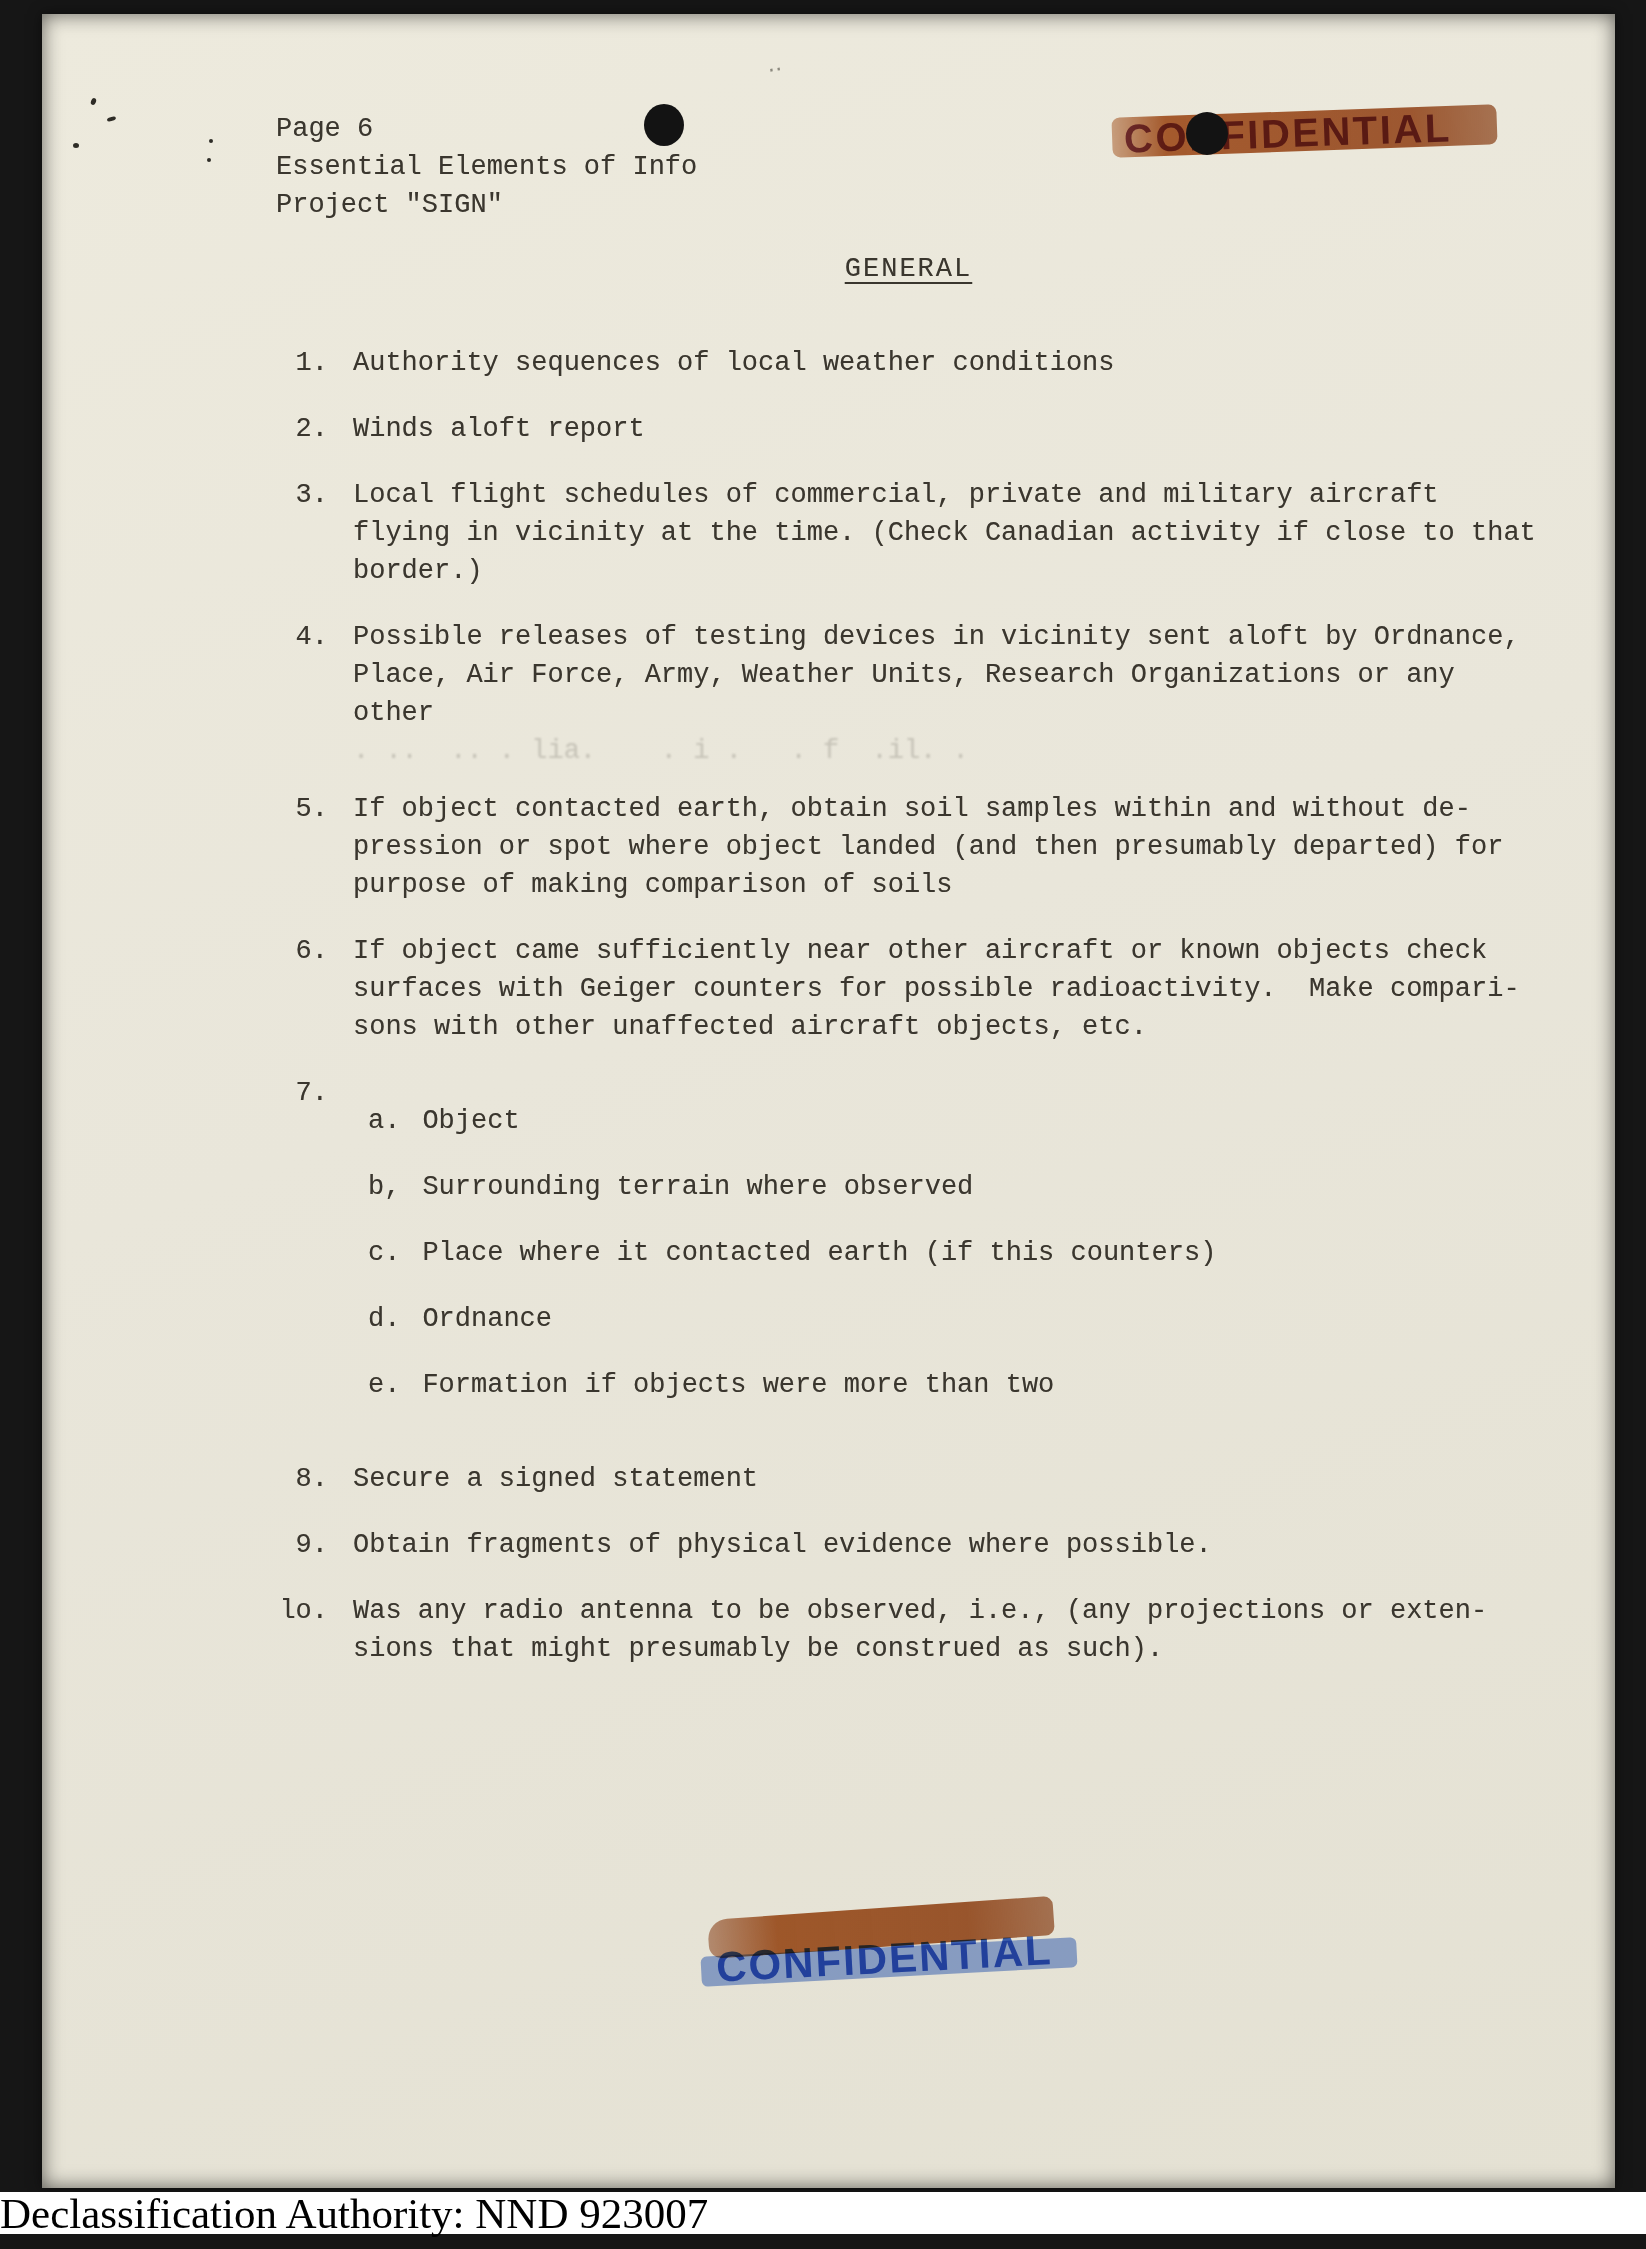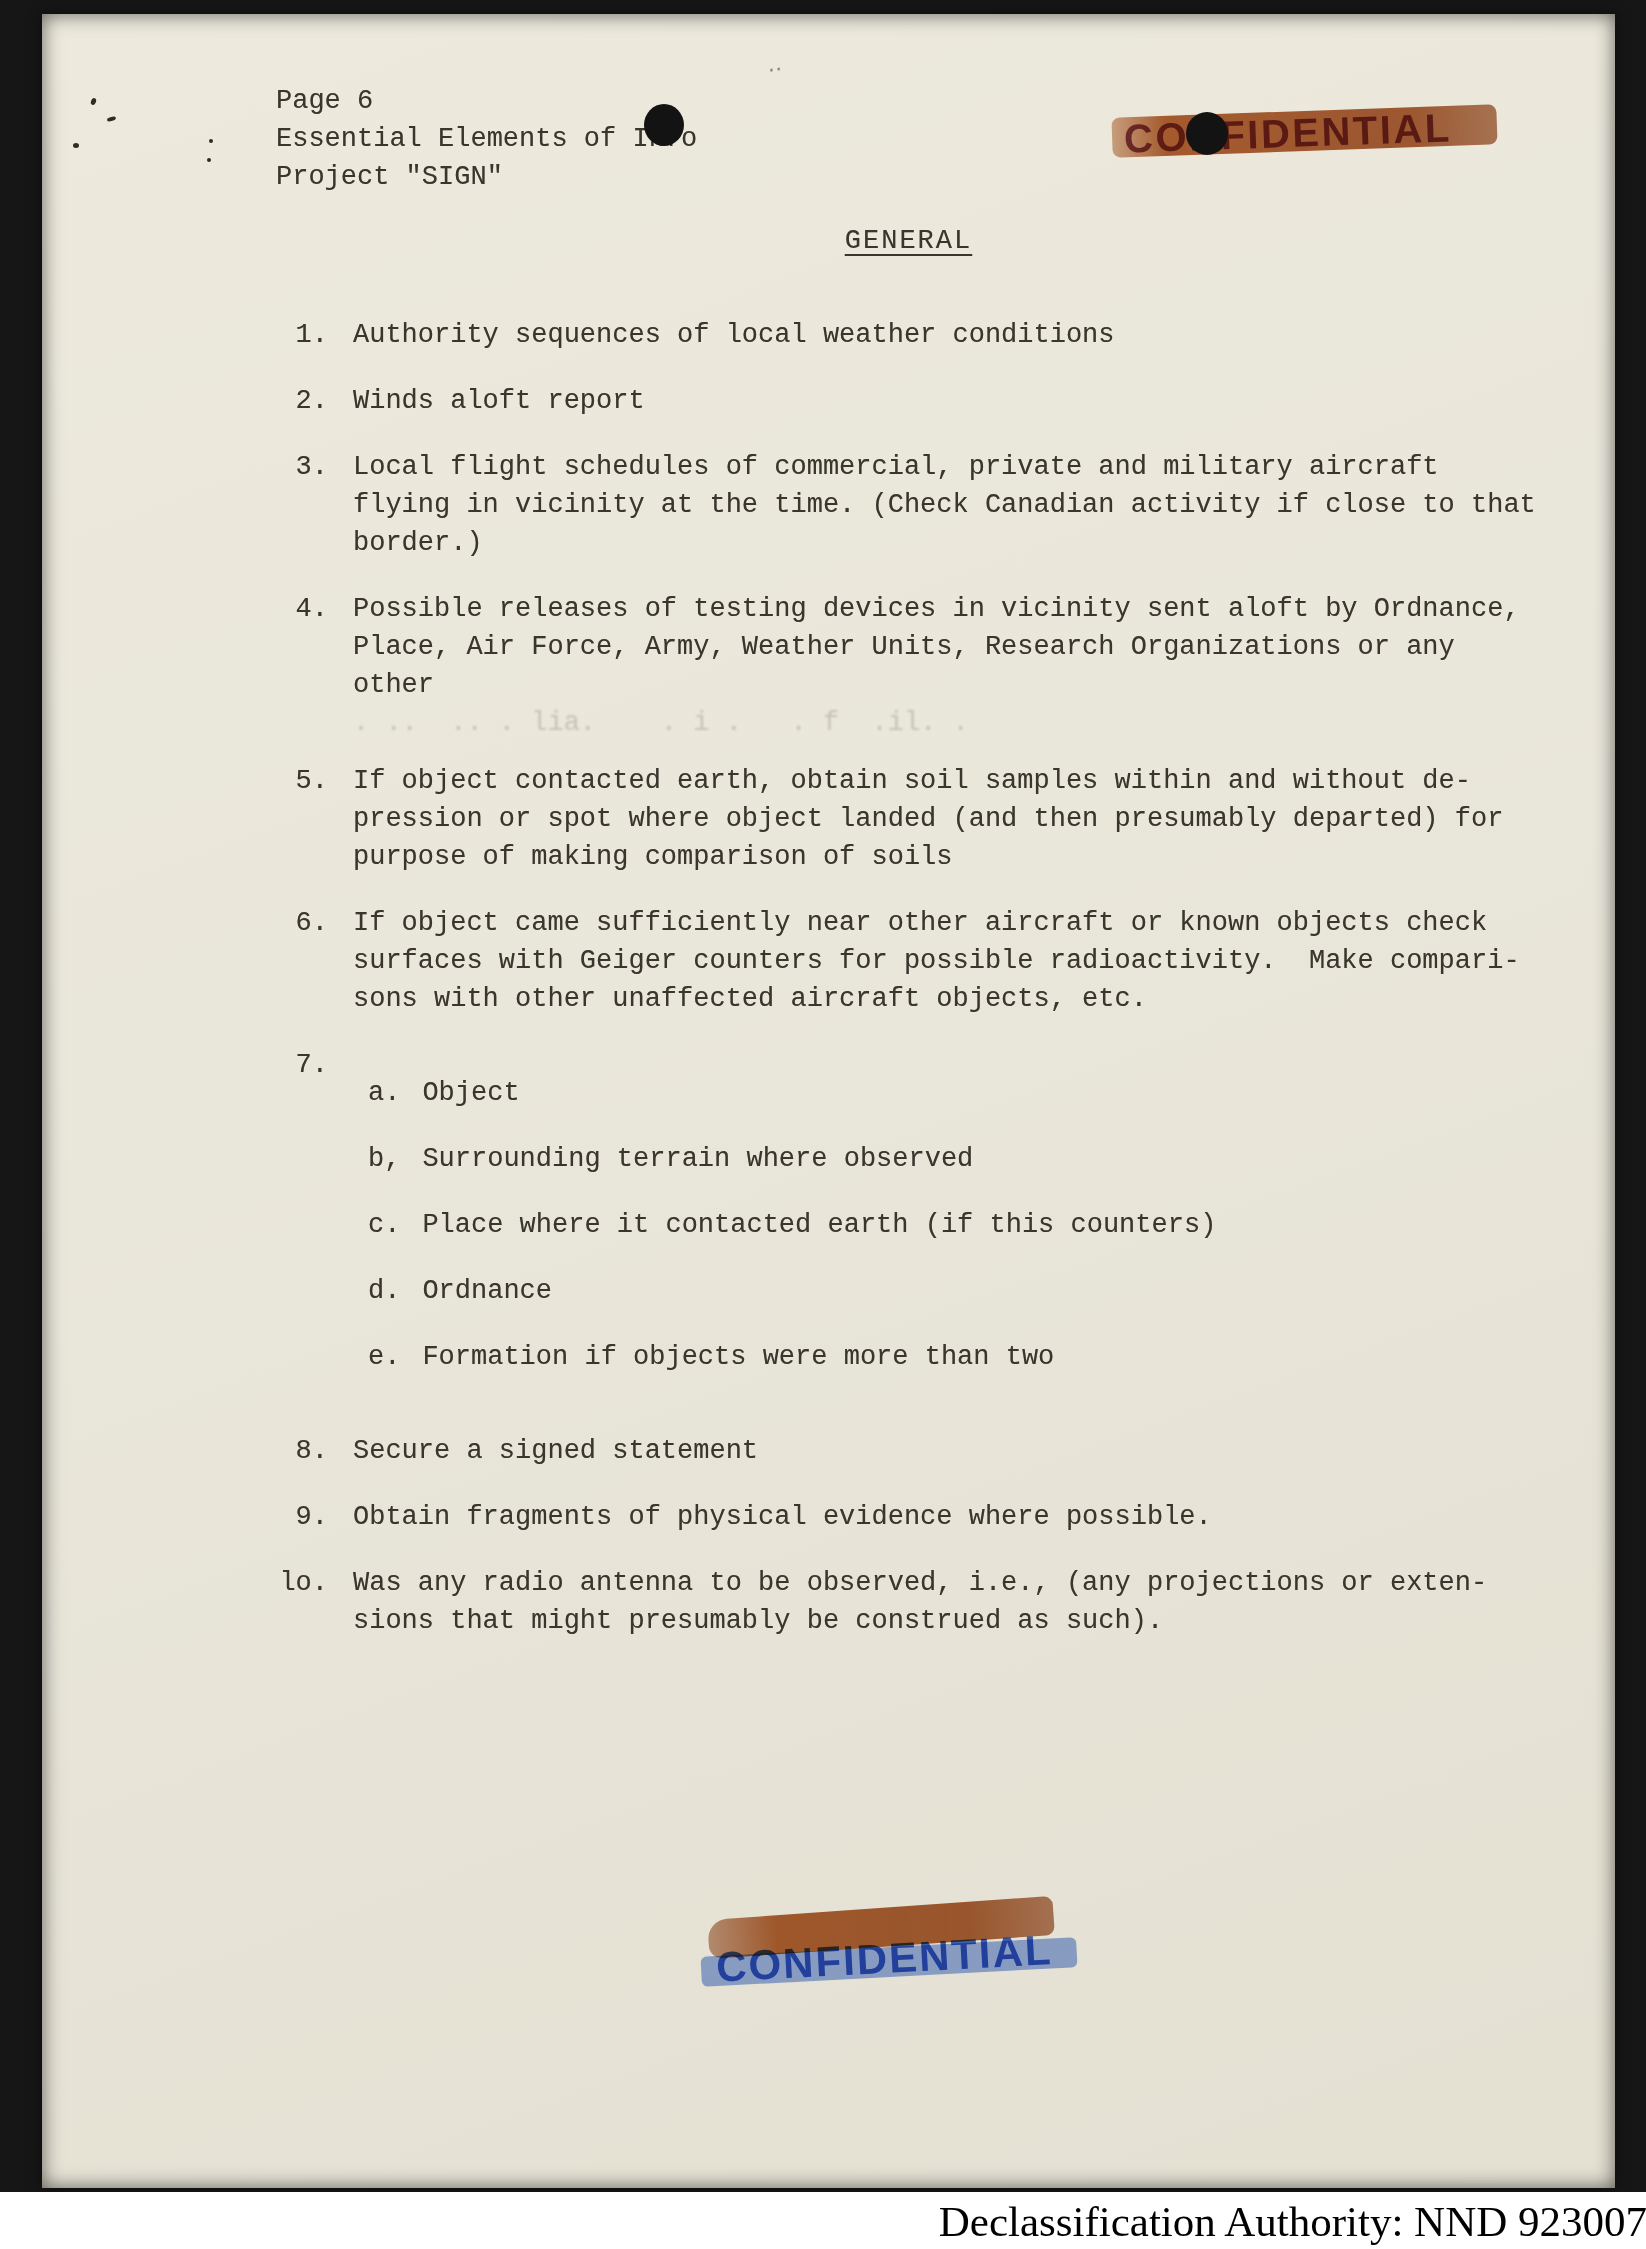--- a/index.html
+++ b/index.html
@@ -17,21 +17,21 @@
     background:var(--background);
     font-family:"Liberation Mono",monospace;
   }
   .paper{
     position:absolute;left:42px;top:14px;width:1573px;height:2174px;
     background:linear-gradient(160deg,#edeadd 0%,#e9e6da 45%,#e4e1d3 100%);
     box-shadow:0 0 20px rgba(0,0,0,.6) inset, 0 0 12.3px rgba(0,0,0,.5);
   }
   .content{
     position:absolute;inset:0;
-    padding:68px 74px 0 234px;
+    padding:96px 74px 0 234px;
     font:27px/38px "Liberation Mono",monospace;
     color:var(--ink);
     text-shadow:0 0 0.5px rgba(58,54,46,.35);
   }
   .hdr-line{margin:0;}
   .doc-title{
     text-align:center;margin:26px 0 56px;
     text-decoration:underline;text-underline-offset:6px;
     letter-spacing:2px;
   }
@@ -87,22 +87,22 @@
   .mark-2{left:65px;top:103px;width:9px;height:4.4px;transform:rotate(-15deg);}
   .mark-3{left:31px;top:129px;width:6px;height:5px;}
   .mark-4{left:167px;top:125px;width:4.4px;height:4.4px;}
   .mark-5{left:165px;top:144px;width:4.4px;height:4.4px;}
   .smudge{
     position:absolute;left:725px;top:37px;color:rgba(60,58,50,.55);
     font:22px "DejaVu Sans",sans-serif;transform:rotate(-8deg);
   }
 
   .footer{
-    position:absolute;left:0;top:2192px;width:1647px;height:58px;
-    background:#ffffff;display:flex;align-items:center;justify-content:flex-end;
+    position:absolute;left:0;top:2192px;width:1647px;height:42px;
+    background:#ffffff;display:flex;align-items:center;justify-content:flex-start;
   }
   .footer-text{font:43px/1 "Liberation Serif",serif;color:#000;}
 </style>
 </head>
 <body>
 
 <div class="paper">
 
   <span class="mark mark-1"></span>
   <span class="mark mark-2"></span>

